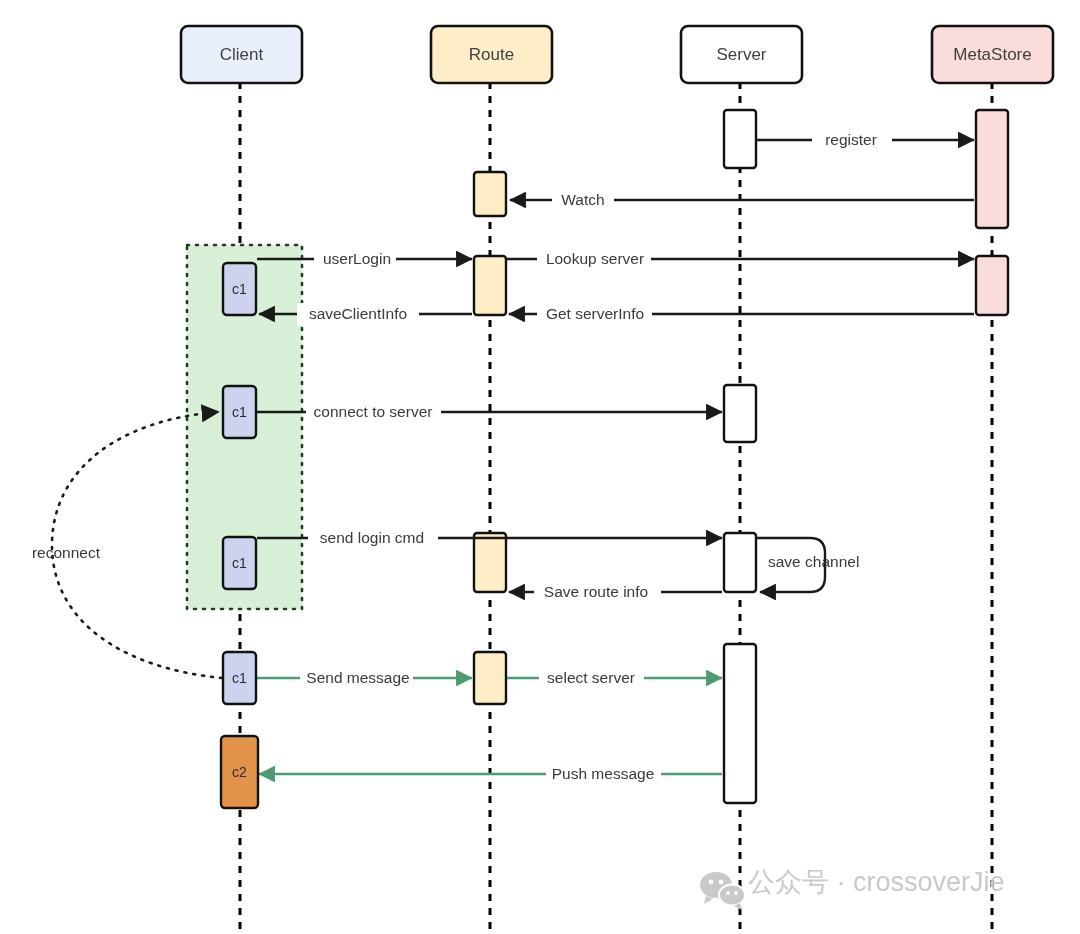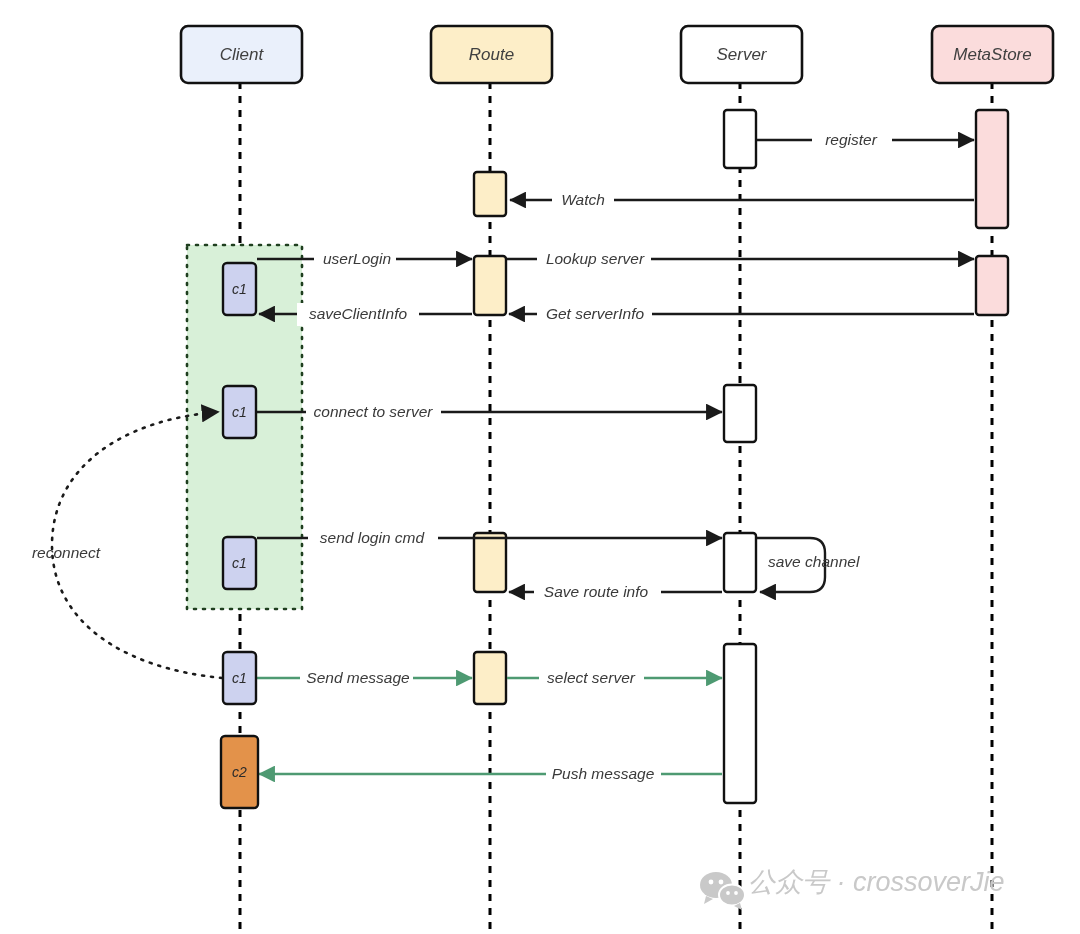--- a/index.html
+++ b/index.html
@@ -10,21 +10,20 @@
   body {
     width: 1080px;
     height: 934px;
     font-family: "Liberation Sans", sans-serif;
     overflow: hidden;
   }
   #diagram-root {
     position: relative;
     width: 1080px;
     height: 934px;
-    font-style: italic;
   }
   svg#seq {
     display: block;
     width: 1080px;
     height: 934px;
   }
   text {
     font-family: "Liberation Sans", sans-serif;
     fill: #333333;
   }

